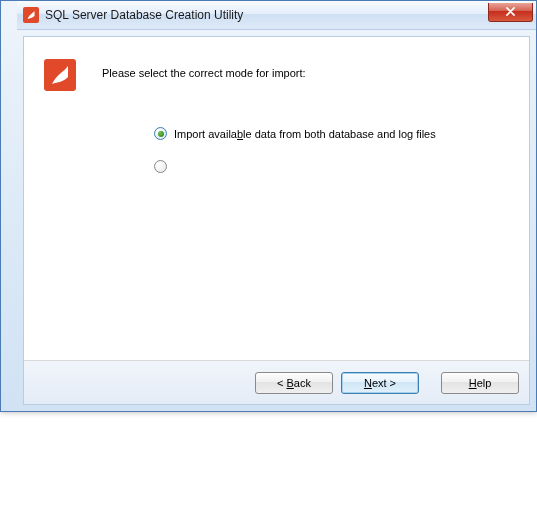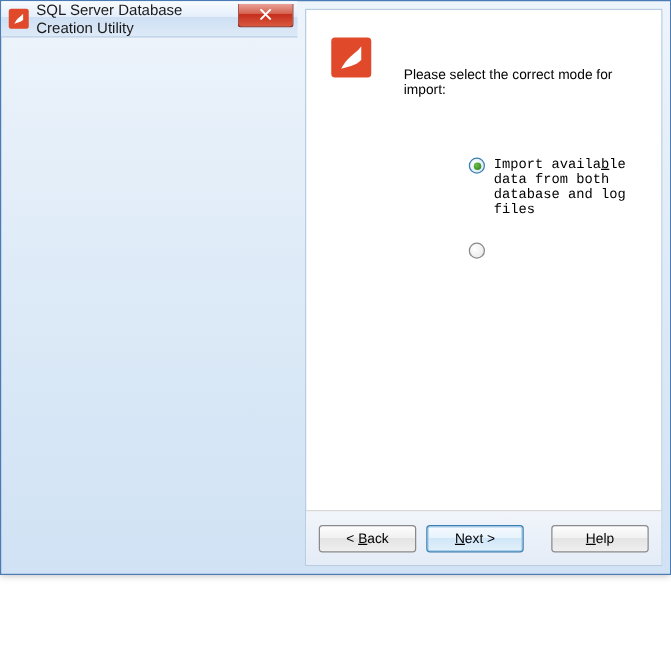--- a/index.html
+++ b/index.html
@@ -8,25 +8,27 @@
     padding: 0;
     font-family: "Segoe UI", Tahoma, sans-serif;
     font-size: 11px;
     background: #fff;
     width: 537px;
     height: 532px;
     overflow: hidden;
   }
   .window {
     width: 537px;
-    height: 460px;
+    height: 412px;
     border: 1px solid #4a7bb5;
     background: linear-gradient(to bottom, #eef4fb 0%, #e0ecf8 40%, #d0e2f4 100%);
     display: flex;
+    flex-direction: column;
     box-shadow: 0 0 6px rgba(0,0,0,0.3);
+    padding-left: 16px;
   }
   .titlebar {
     height: 29px;
     background: linear-gradient(to bottom, #f8fbff 0%, #e4eefb 45%, #cfe0f4 46%, #dde9f7 100%);
     display: flex;
     align-items: center;
     padding: 0 0 0 6px;
     border-bottom: 1px solid #b8cde4;
     position: relative;
   }
@@ -80,34 +82,33 @@
     width: 32px; height: 32px;
     background: #e04a2b;
     border-radius: 3px;
     display: flex;
     align-items: center;
     justify-content: center;
   }
   .app-icon svg { width: 24px; height: 24px; }
   .prompt {
     margin-left: 58px;
-    margin-top: 24px;
+    margin-top: 8px;
     color: #000;
     font-size: 11px;
   }
   .options {
     margin-left: 110px;
     margin-top: 48px;
   }
   .radio-row {
     display: flex;
-    align-items: flex-start;
+    align-items: flex-end;
     margin-bottom: 20px;
     cursor: pointer;
-    font-family: Liberation Mono, monospace;
   }
   .radio {
     width: 13px; height: 13px;
     border: 1px solid #888;
     border-radius: 50%;
     background: radial-gradient(circle at 35% 35%, #fff, #e6e6e6);
     margin-right: 7px;
     position: relative;
     flex-shrink: 0;
   }

